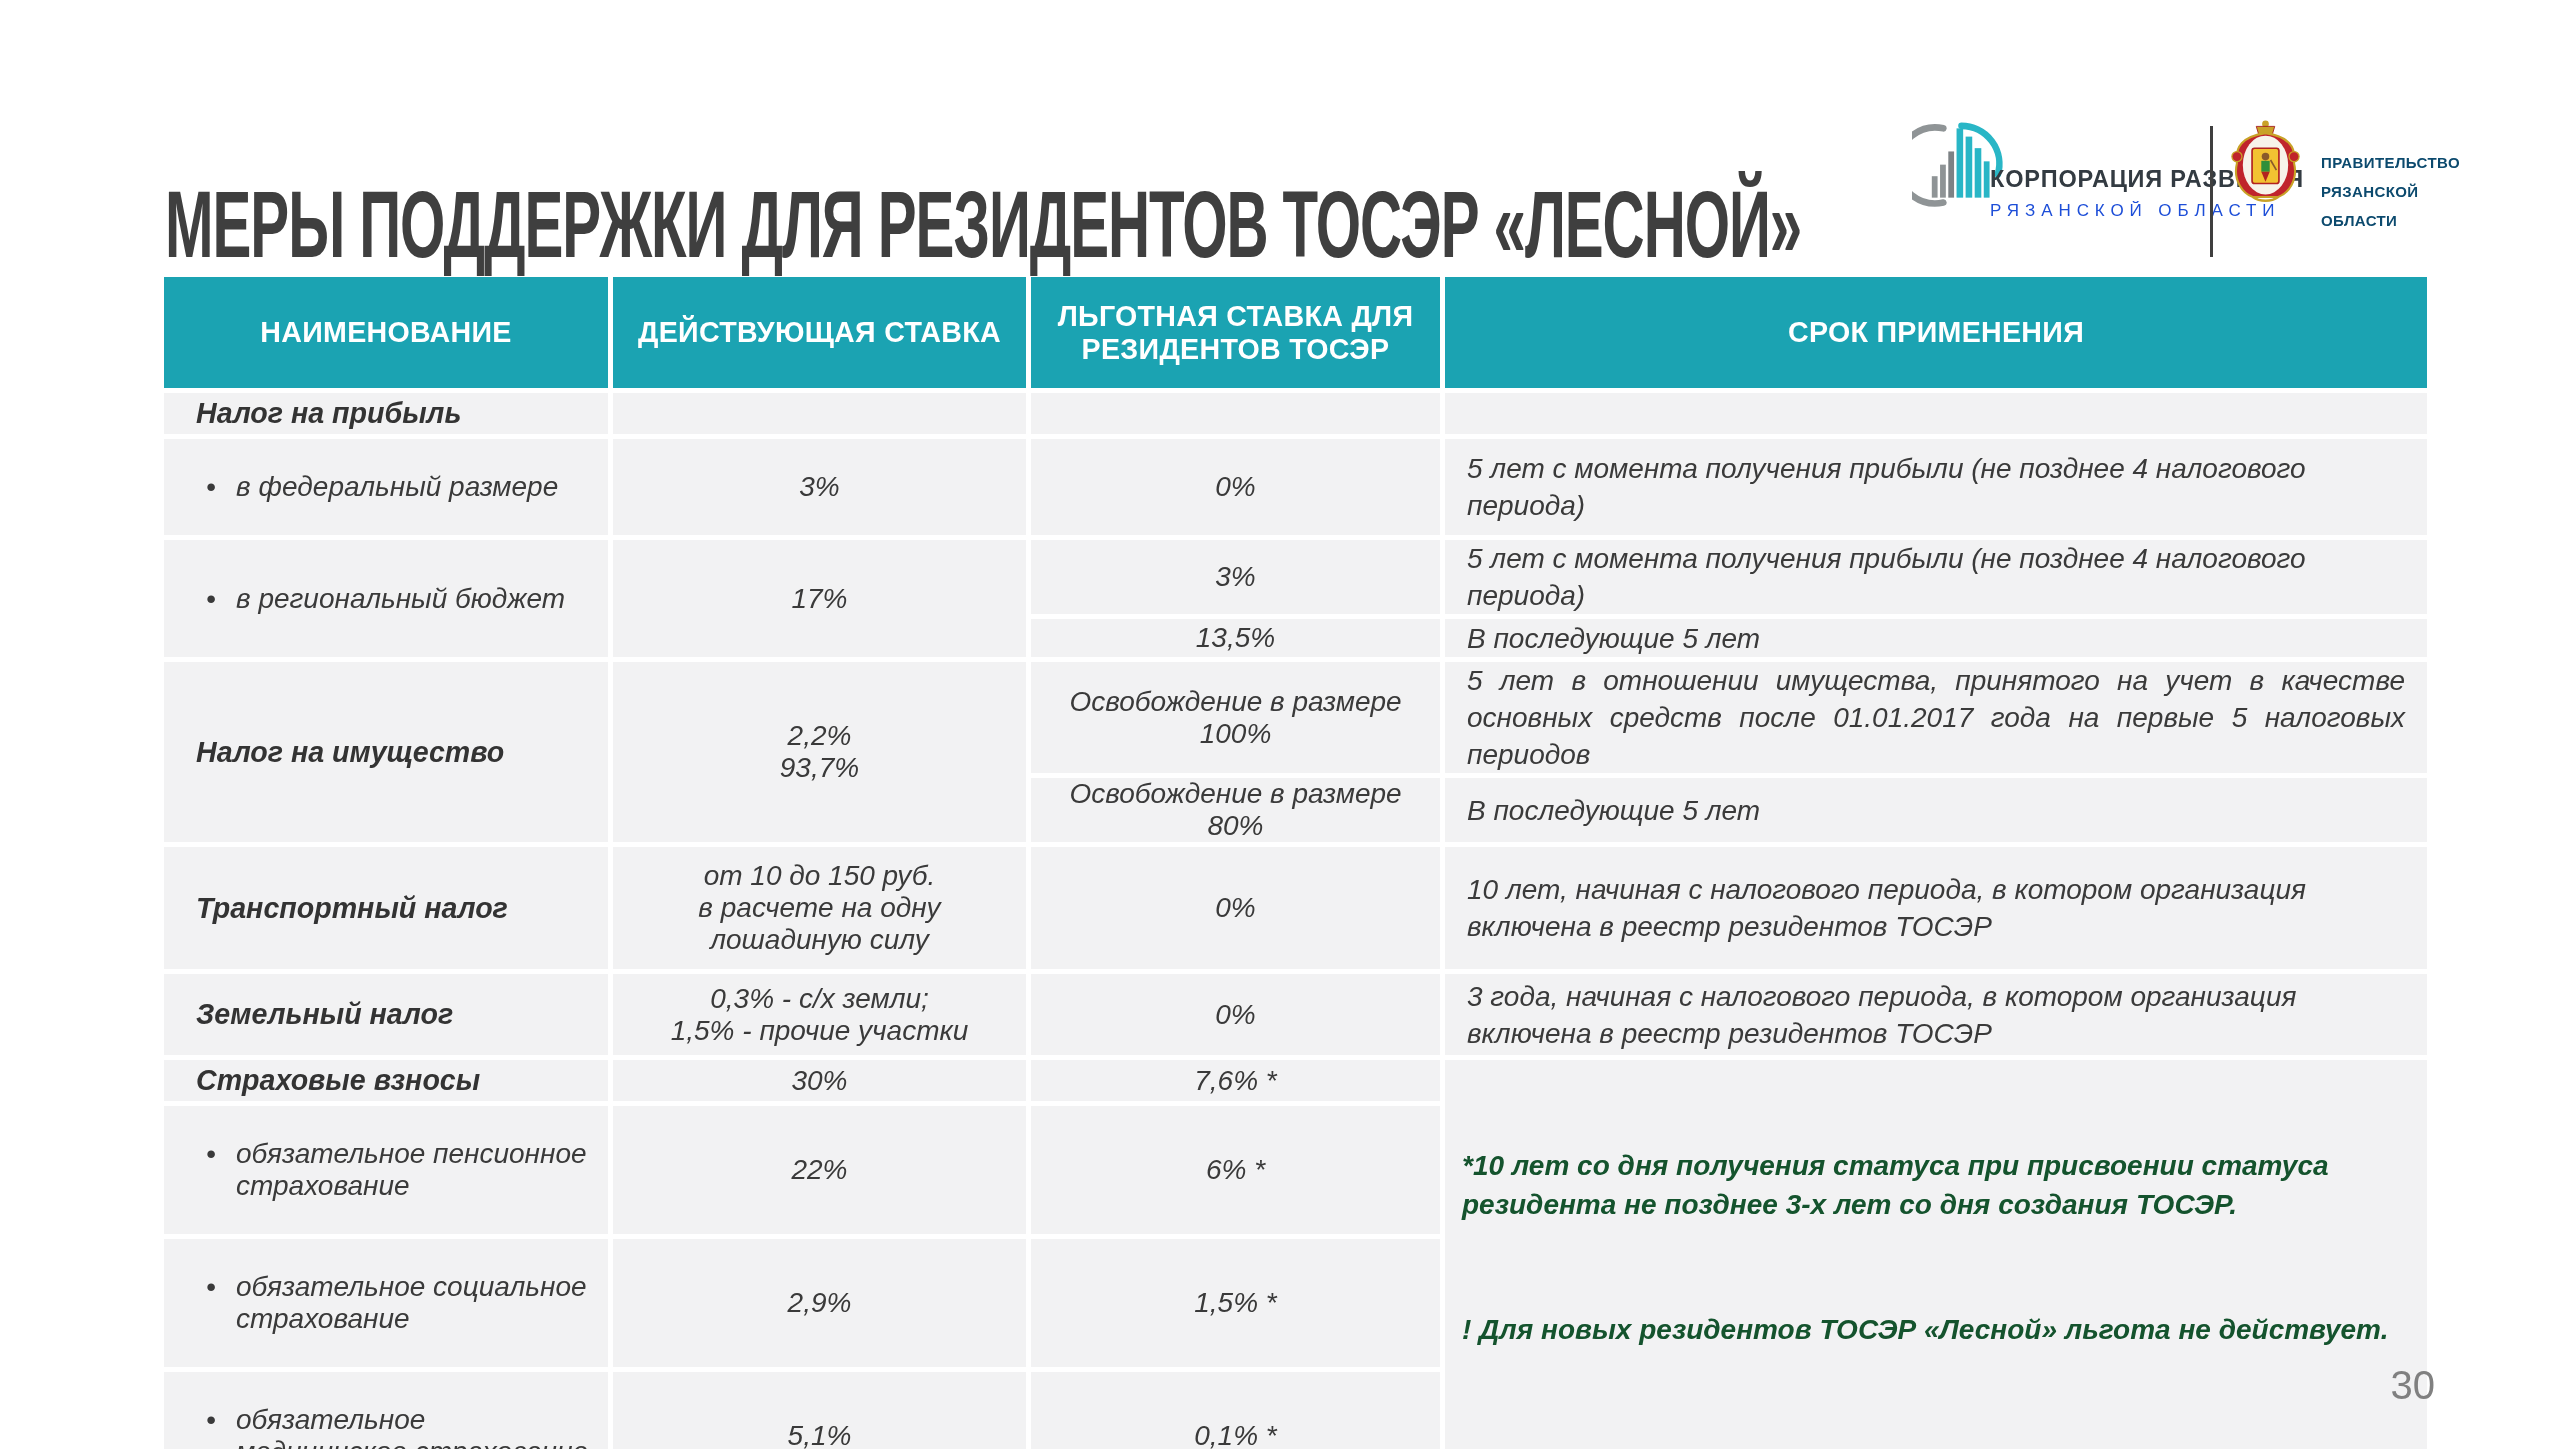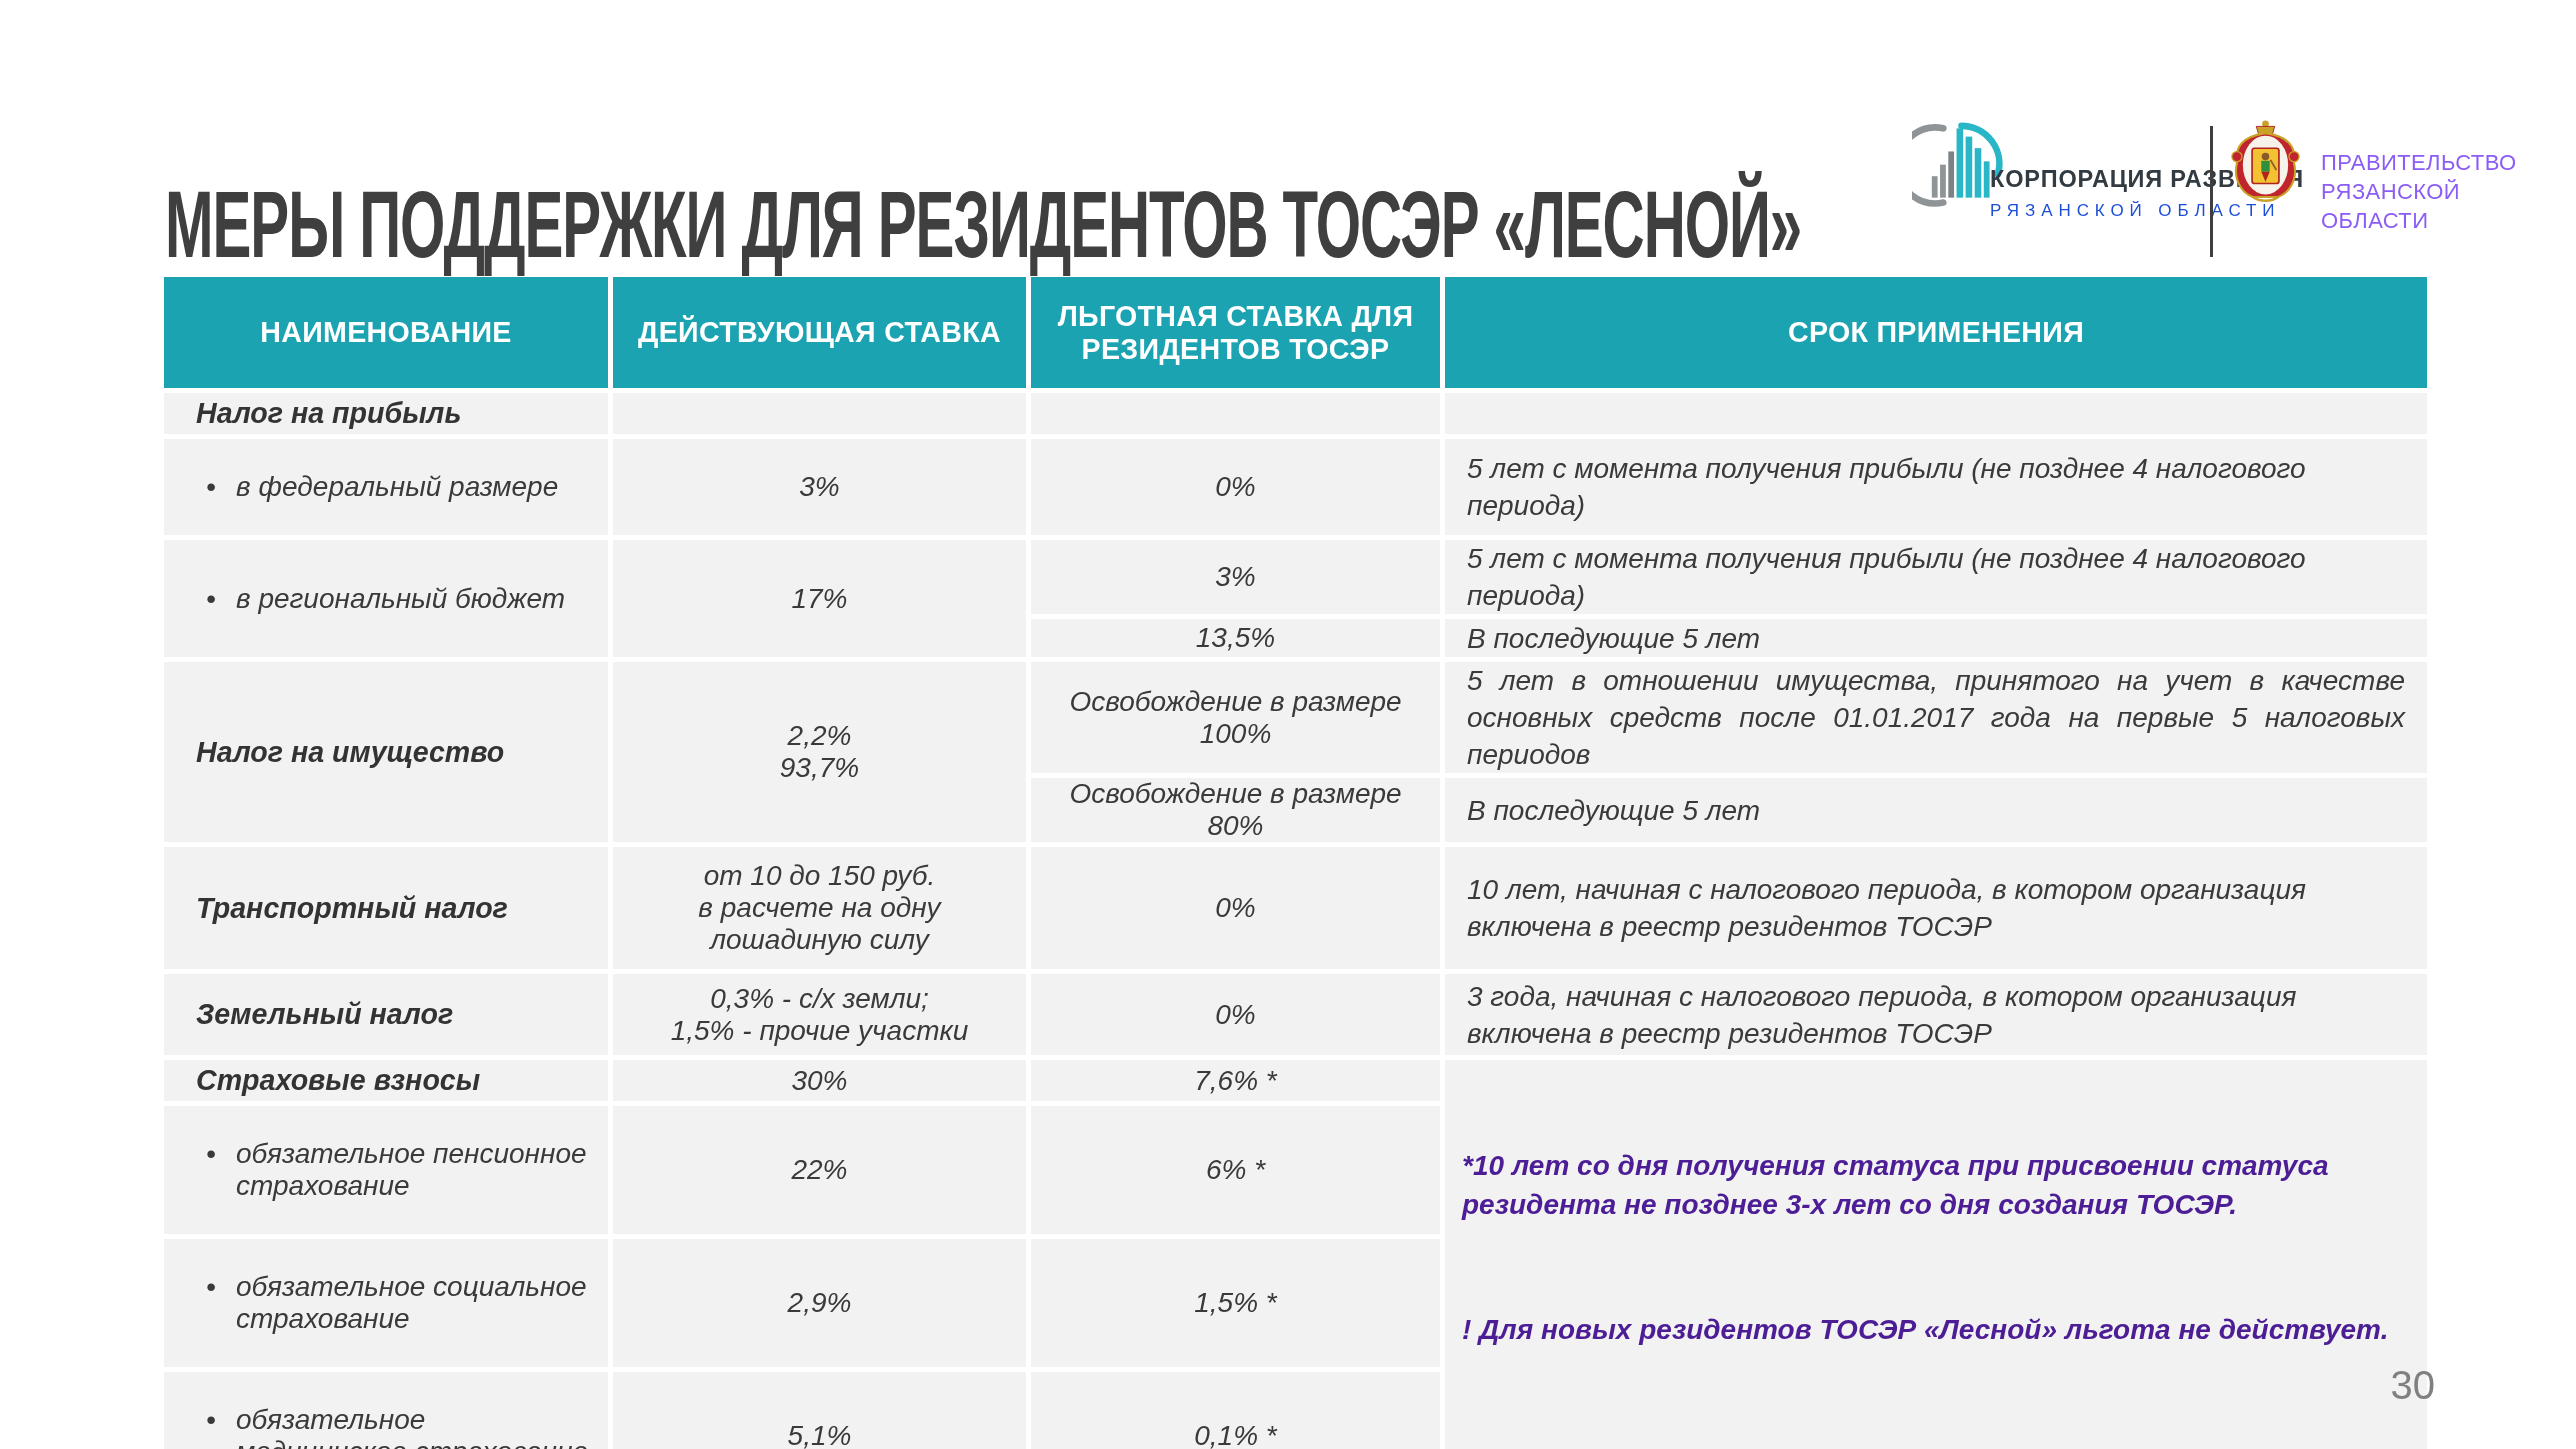--- a/index.html
+++ b/index.html
@@ -13,21 +13,21 @@
     font-size:94px;font-weight:bold;color:#3f3f3f;letter-spacing:-1.7px;
   }
   .title .squeeze{display:inline-block;transform:scaleX(0.62);transform-origin:0 50%;}
   
   .corp-logo{position:absolute;left:1912px;top:116px;}
   .corp-text{position:absolute;left:1990px;top:166px;}
   .corp-text .l1{font-size:23.5px;font-weight:bold;color:#333b42;letter-spacing:0.8px;}
   .corp-text .l2{font-size:17px;color:#1d4ed8;letter-spacing:5.9px;margin-top:8.4px;}
   .logo-divider{position:absolute;left:2210px;top:126px;width:2.5px;height:131px;background:#3f3f3f;}
   .arms-logo{position:absolute;left:2226px;top:118px;}
-  .gov-text{position:absolute;left:2321px;top:148px;font-size:22px;line-height:29px;color:#8b5cf6;letter-spacing:0.4px;}
+  .gov-text{position:absolute;left:2321px;top:148px;font-size:15px;line-height:29px;color:#0c4a6e;letter-spacing:0.4px;font-weight:bold;}
   
   table.benefits{
     position:absolute;left:159px;top:272px;
     border-collapse:separate;border-spacing:5.9px 5px;table-layout:fixed;
   }
   td,th{vertical-align:middle;white-space:pre-line;}
   th{
     background:#1ba3b2;color:#ffffff;font-size:28.6px;font-weight:bold;
     text-align:center;letter-spacing:0.3px;padding:0 17px;
   }
@@ -35,21 +35,21 @@
   td.name{padding-left:32px;font-weight:bold;font-size:28.6px;color:#333333;}
   td.item{padding-left:42px;font-weight:normal;}
   td.num{text-align:center;padding:0 8.4px;}
   td.term{padding-left:22px;padding-right:22px;line-height:37px;}
   td.term.just{text-align:justify;}
   td.usn-cell{padding-left:23.5px;line-height:40px;}
   .itemflex{display:flex;align-items:flex-start;}
   .itemflex .bullet{width:30px;flex:none;}
   .notes-cell{vertical-align:top;}
   .notes-wrap{display:flex;flex-direction:column;justify-content:space-between;height:291px;padding:54px 0 34px 0;box-sizing:border-box;}
-  .note{font-weight:bold;color:#4c1d95;font-size:28px;line-height:39px;}
+  .note{font-weight:bold;color:#14532d;font-size:28px;line-height:39px;}
   
   tr.rh-head{height:111px;} tr.rh-49{height:41px;} tr.rh-54{height:45px;}
   tr.rh-62{height:52px;} tr.rh-45{height:38px;} tr.rh-99{height:83px;}
   tr.rh-71{height:60px;} tr.rh-145{height:122px;} tr.rh-97{height:81px;}
   tr.rh-85{height:71px;} tr.rh-96{height:81px;} tr.rh-98{height:82px;}
   
   .page-num{position:absolute;right:141px;top:1363px;font-size:40px;color:#808080;}
 </style>
 </head>
 <body>

